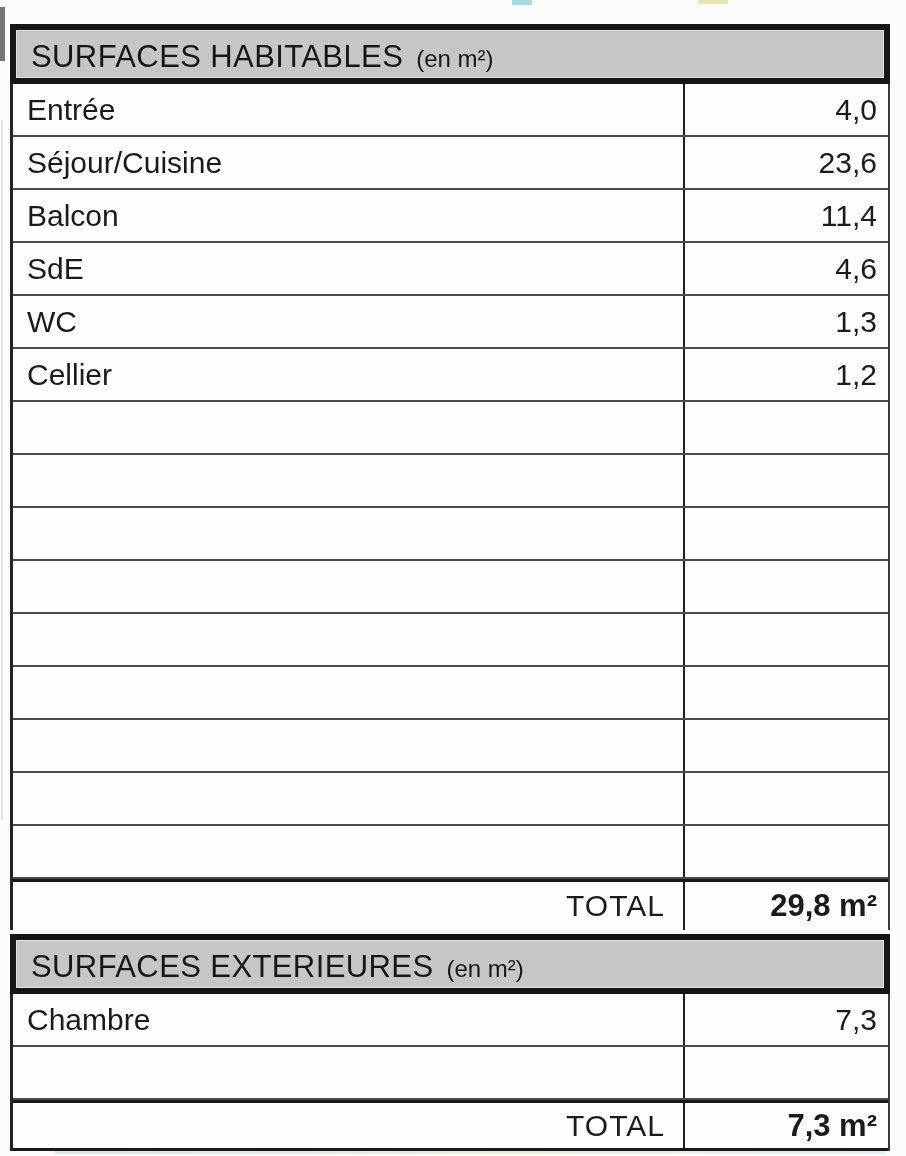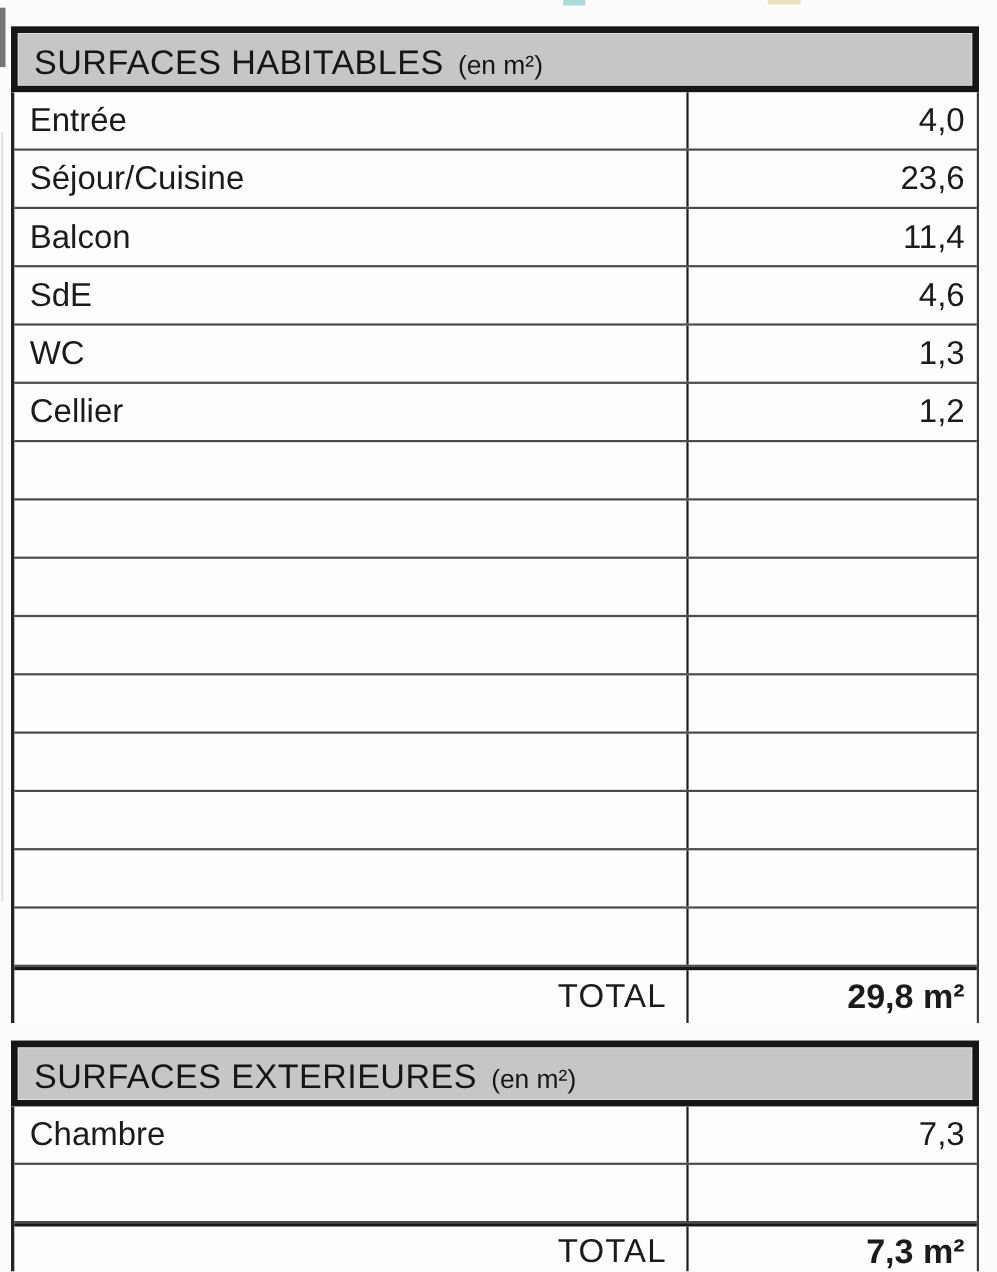--- a/index.html
+++ b/index.html
@@ -43,39 +43,39 @@
     font-size: 31px;
     letter-spacing: 0.4px;
     color: var(--ink, #161616);
     white-space: nowrap;
   }
   .hdr-note {
     font-size: 24px;
     color: var(--ink, #161616);
     white-space: nowrap;
   }
-  .tbl-header.second { margin-top: 16px; }
+  .tbl-header.second { margin-top: 4px; }
 
   
   .grid {
     box-sizing: border-box;
     width: 880px;
     border-left: 3px solid #242424;
     border-right: 2px solid #3c3c3c;
     background: #fffefe;
   }
   .row {
     box-sizing: border-box;
     display: flex;
     height: 53px;
     border-bottom: 2px solid var(--line, #4b4b4b);
   }
   .c1 {
     box-sizing: border-box;
-    width: 613px;
+    width: 672px;
     border-right: 2px solid #1f1f1f;
     display: flex;
     align-items: center;
     padding-left: 14px;
     font-size: 30px;
     color: var(--text, #1b1b1b);
     overflow: hidden;
     white-space: nowrap;
   }
   .c2 {

